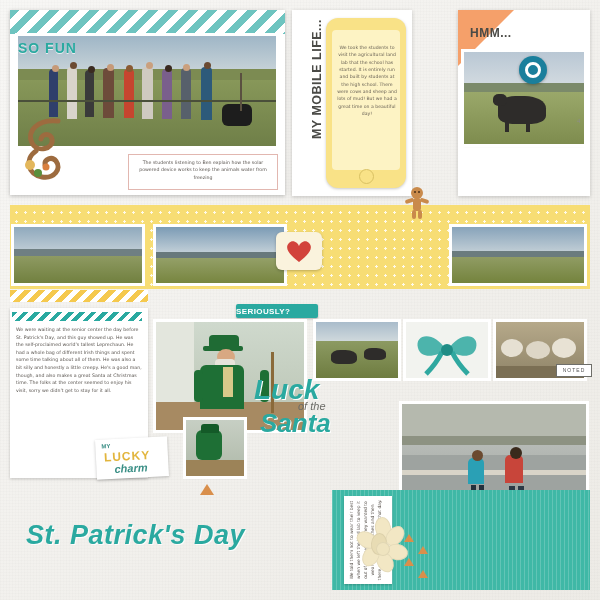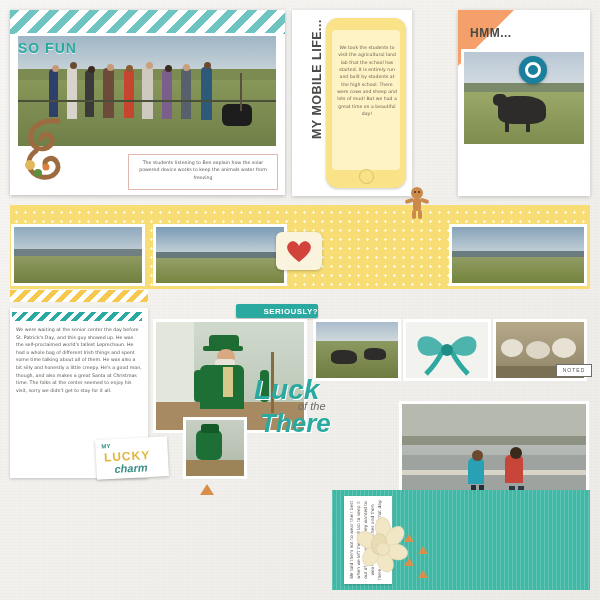--- a/index.html
+++ b/index.html
@@ -76,21 +76,21 @@
 
   #lucky{position:absolute;left:96px;top:438px;width:72px;height:40px;background:#fff;
          transform:rotate(-3deg);box-shadow:0 1px 3px rgba(0,0,0,.25);}
   #lucky b{position:absolute;left:6px;top:4px;font-size:6px;color:#3b8f86;}
   #lucky .lk{position:absolute;left:8px;top:11px;font-size:12px;font-weight:bold;color:#e2b53d;letter-spacing:1px;}
   #lucky .ch{position:absolute;left:18px;top:24px;font-size:11px;font-weight:bold;color:#3b8f86;font-style:italic;}
 
   
   #ser{position:absolute;left:236px;top:304px;width:82px;height:14px;background:#2aa9a0;
        border-radius:2px;box-shadow:0 1px 2px rgba(0,0,0,.25);}
-  #ser span{position:absolute;left:0;right:0;top:2.5px;text-align:right;font-size:8px;font-weight:bold;color:#fff;letter-spacing:.4px;}
+  #ser span{position:absolute;left:0;right:0;top:2.5px;text-align:left;font-size:8px;font-weight:bold;color:#fff;letter-spacing:.4px;}
 
   
   #luck{position:absolute;left:252px;top:374px;width:104px;height:70px;}
   #luck .l1{position:absolute;left:2px;top:0;font-size:28px;font-weight:bold;color:#2aa9a0;
             font-style:italic;text-shadow:1px 1px 0 #fff;}
   #luck .l2{position:absolute;left:46px;top:26px;font-size:11px;color:#6b6b66;font-style:italic;}
   #luck .l3{position:absolute;left:8px;top:34px;font-size:26px;font-weight:bold;color:#2aa9a0;
             font-style:italic;text-shadow:1px 1px 0 #fff;}
 
   
@@ -291,21 +291,21 @@
     <div style="position:absolute;inset:0;background:linear-gradient(#c7cfc4,#aeb8a8);"></div>
     <div style="position:absolute;left:18%;top:18%;width:26px;height:30px;background:#1e6f35;border-radius:6px;"></div>
     <div style="position:absolute;left:26%;top:8%;width:18px;height:9px;background:#14function;"></div>
     <div style="position:absolute;left:26%;top:8%;width:18px;height:9px;background:#145a28;border-radius:3px 3px 0 0;"></div>
     <div style="position:absolute;left:0;right:0;bottom:0;height:28%;background:#9c8358;"></div>
   </div>
 
   <div id="luck">
     <span class="l1">Luck</span>
     <span class="l2">of the</span>
-    <span class="l3">There</span>
+    <span class="l3">Santa</span>
   </div>
 
   <div class="ph frame" style="left:316px;top:322px;width:82px;height:56px;">
     <div class="sky" style="height:34%;background:linear-gradient(#a9bccb,#cfd8dc);"></div>
     <div class="grd" style="height:66%;background:linear-gradient(#8c9a62,#6e7c40);"></div>
     <div class="cow" style="left:18%;top:50%;width:26px;height:14px;"></div>
     <div class="cow" style="left:58%;top:46%;width:22px;height:12px;"></div>
   </div>
 
   <div class="ph frame" style="left:406px;top:322px;width:82px;height:56px;">
@@ -364,14 +364,15 @@
     <div class="pet" style="left:12px;top:16px;transform:rotate(95deg);background:#e8dcb4;"></div>
     <div style="position:absolute;left:20px;top:22px;width:14px;height:14px;border-radius:50%;background:#efe4bf;box-shadow:0 0 0 1px rgba(0,0,0,.06) inset;"></div>
   </div>
 
   <div class="tri" style="left:200px;top:484px;"></div>
   <div class="tri sm" style="left:404px;top:534px;"></div>
   <div class="tri sm" style="left:418px;top:546px;"></div>
   <div class="tri sm" style="left:404px;top:558px;"></div>
   <div class="tri sm" style="left:418px;top:570px;"></div>
 
+  <div id="title">St. Patrick's Day</div>
 
 </div>
 
 </body></html>

